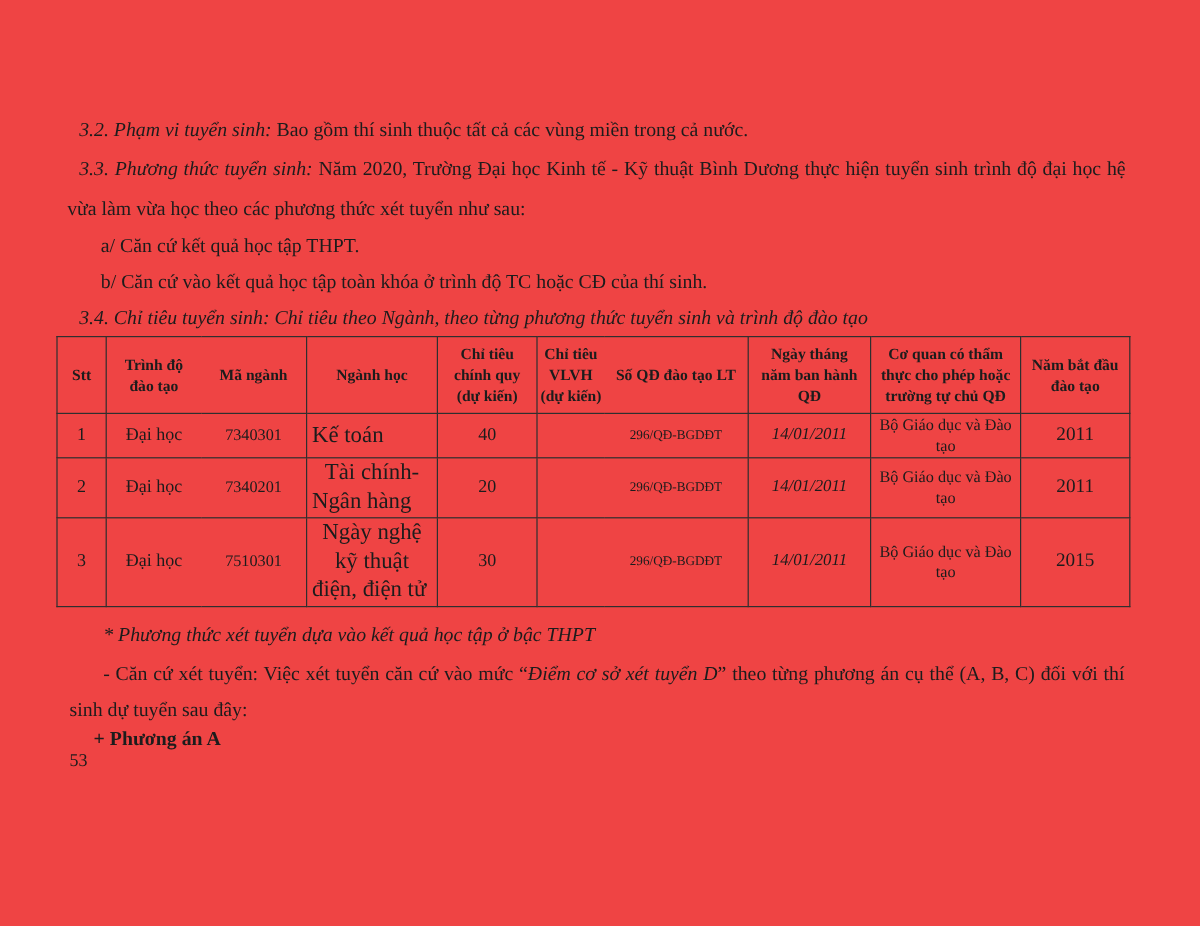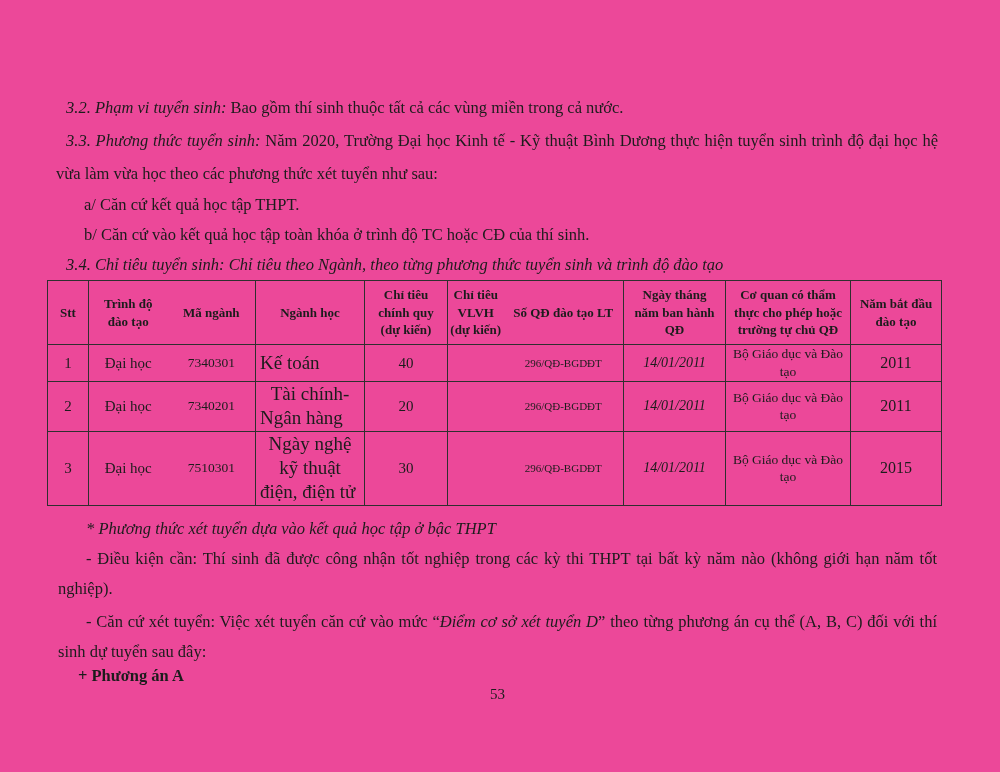--- a/index.html
+++ b/index.html
@@ -1,19 +1,19 @@
 <!DOCTYPE html>
 <html><head>
 <meta charset="utf-8">
 <style>
   html,body { margin:0; padding:0; background:#ffffff; }
   .page {
     position:relative;
     width:1000px; height:772px;
-    background:#ec4899;
+    background:#ef4444;
     color:#1c1c1c;
     font-family:"Liberation Serif","DejaVu Serif",serif;
     overflow:hidden;
     box-sizing:border-box;
     padding-top:91px;
   }
   p { margin:0; }
   .sec {
     margin-left:56px; margin-right:62px;
     font-size:16.5px; line-height:33px;
@@ -82,21 +82,20 @@
     text-indent:28px;
   }
   .note-star { margin-top:8px; }
   .note-basis { margin-top:3px; }
   .note-plan { margin-top:-6px; text-indent:20px; text-align:left; }
   .note-formula { margin-top:-6px; text-indent:14px; text-align:left; }
   .d-gap { margin-left:4px; }
   .page-number {
     margin-top:-8px;
     margin-left:58px; margin-right:63px;
-    text-align:center;
     font-size:15px; line-height:22px;
   }
 </style>
 </head>
 <body>
 
 <div class="page">
 
   <p class="sec"><span class="it">3.2. Phạm vi tuyển sinh:</span><span> Bao gồm thí sinh thuộc tất cả các vùng miền trong cả nước.</span></p>
 
@@ -167,20 +166,19 @@
       <td class="qd">296/QĐ-BGDĐT</td>
       <td class="date">14/01/2011</td>
       <td class="agency">Bộ Giáo dục và Đào tạo</td>
       <td class="year">2015</td>
     </tr>
   </tbody>
     </table>
 
   <div class="notes">
     <p class="note note-star it">* Phương thức xét tuyển dựa vào kết quả học tập ở bậc THPT</p>
-    <p class="note">- Điều kiện cần: Thí sinh đã được công nhận tốt nghiệp trong các kỳ thi THPT tại bất kỳ năm nào (không giới hạn năm tốt nghiệp).</p>
     <p class="note note-basis"><span>- Căn cứ xét tuyển: Việc xét tuyển căn cứ vào mức “</span><span class="it">Điểm cơ sở xét tuyển D</span><span>” theo từng phương án cụ thể (A, B, C) đối với thí sinh dự tuyển sau đây:</span></p>
     <p class="note note-plan b">+ Phương án A</p>
   </div>
 
   <div class="page-number">53</div>
 
 </div>
 
 </body></html>

